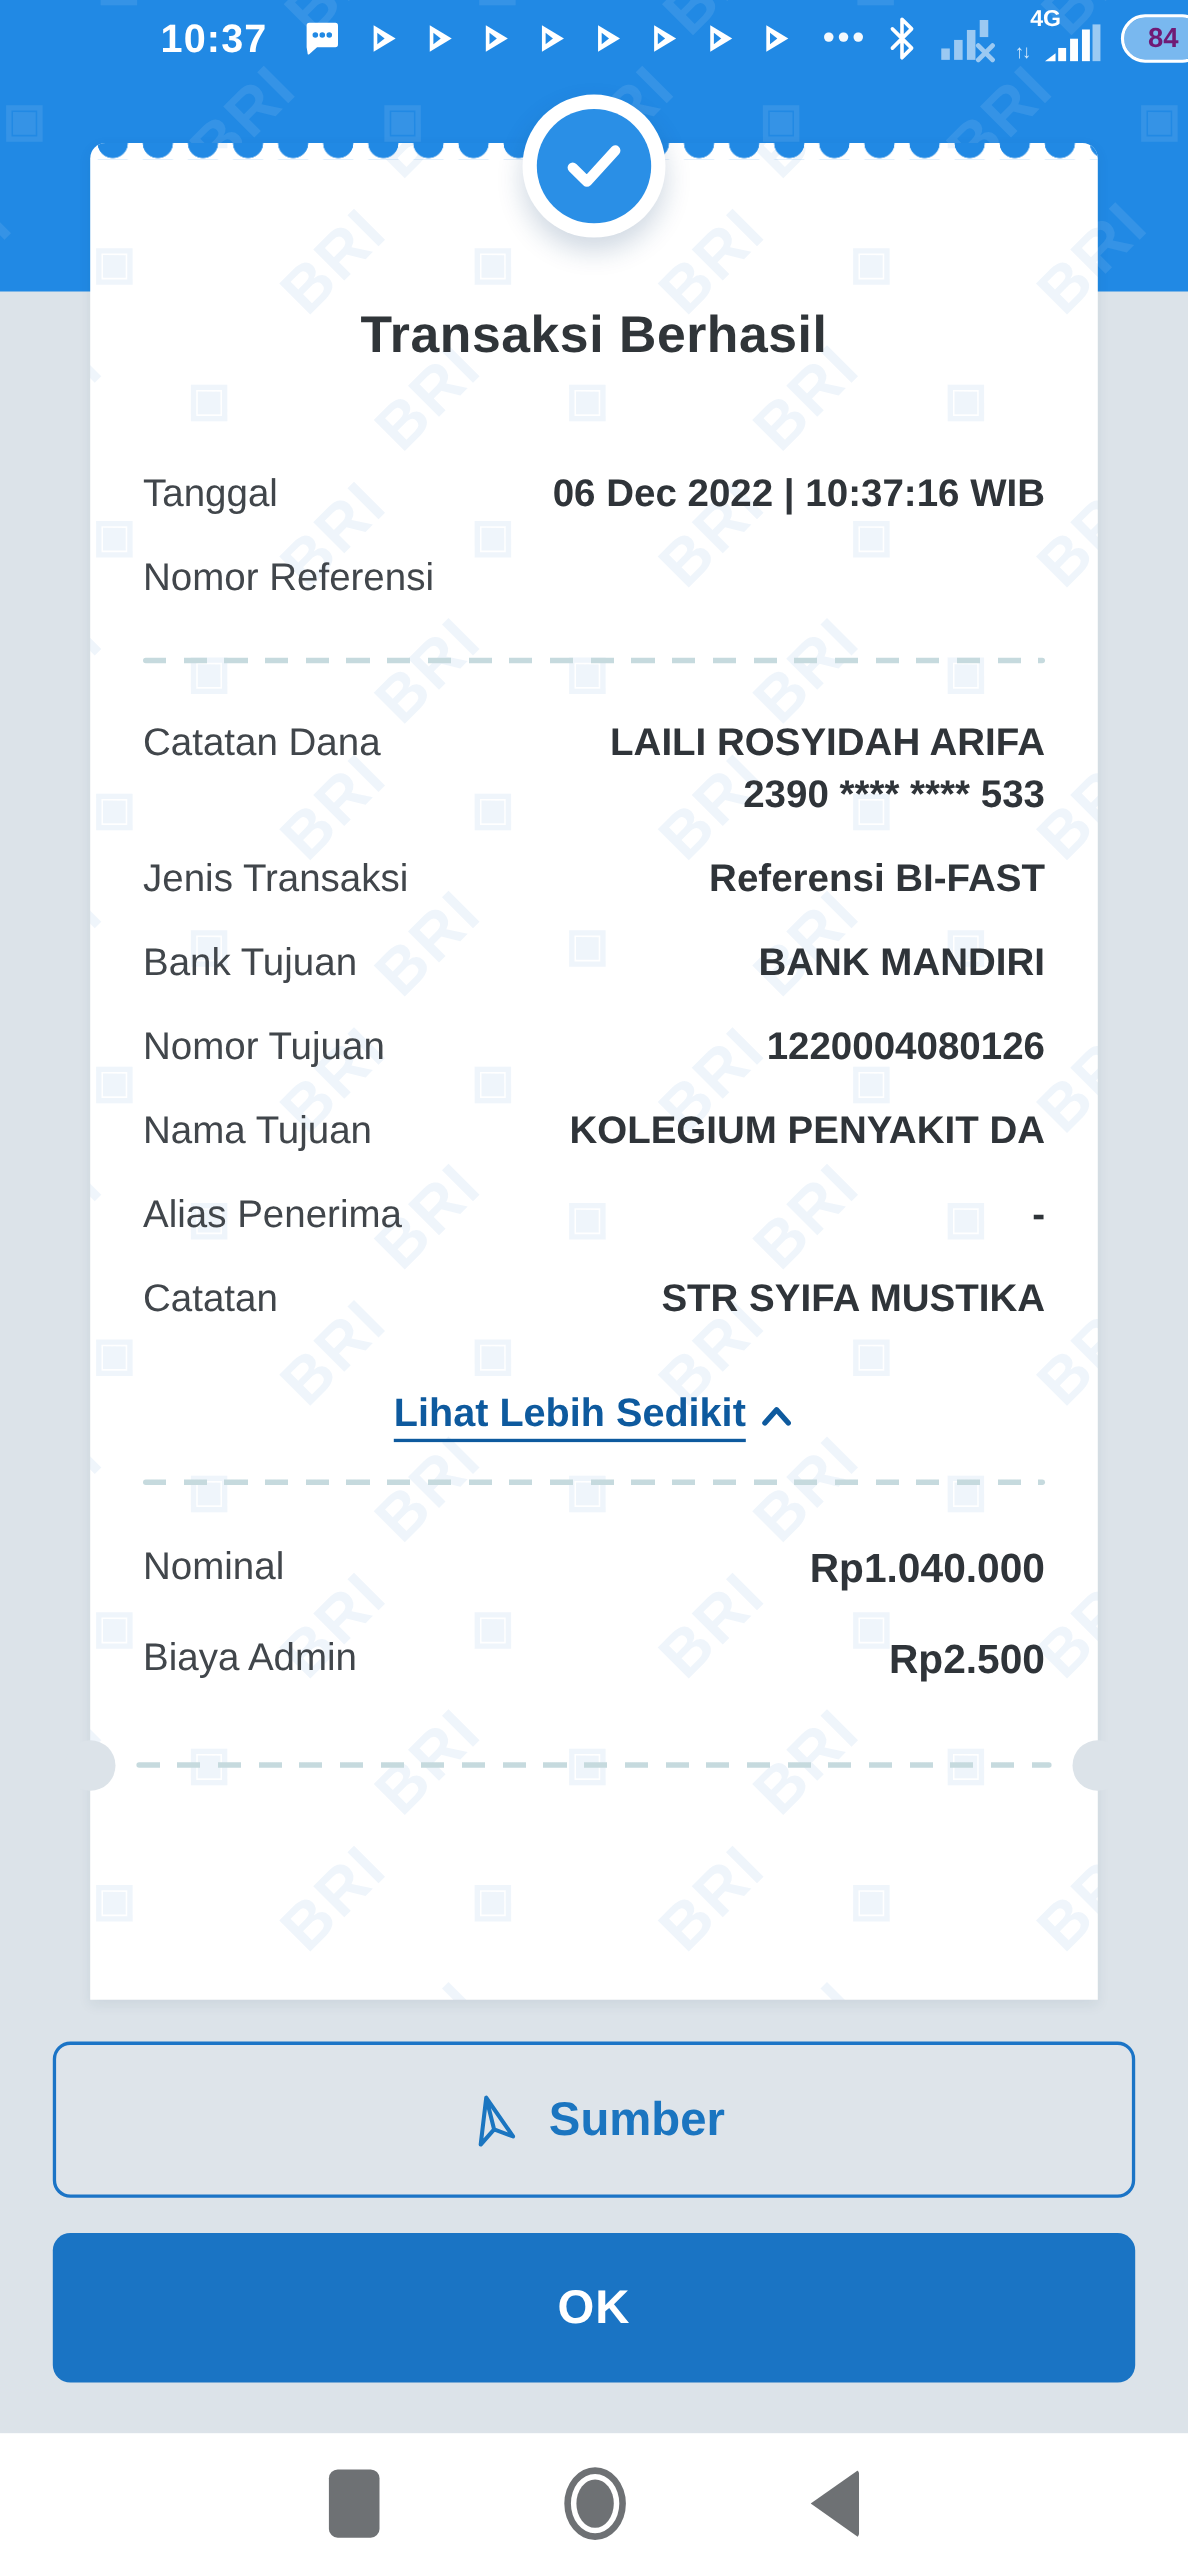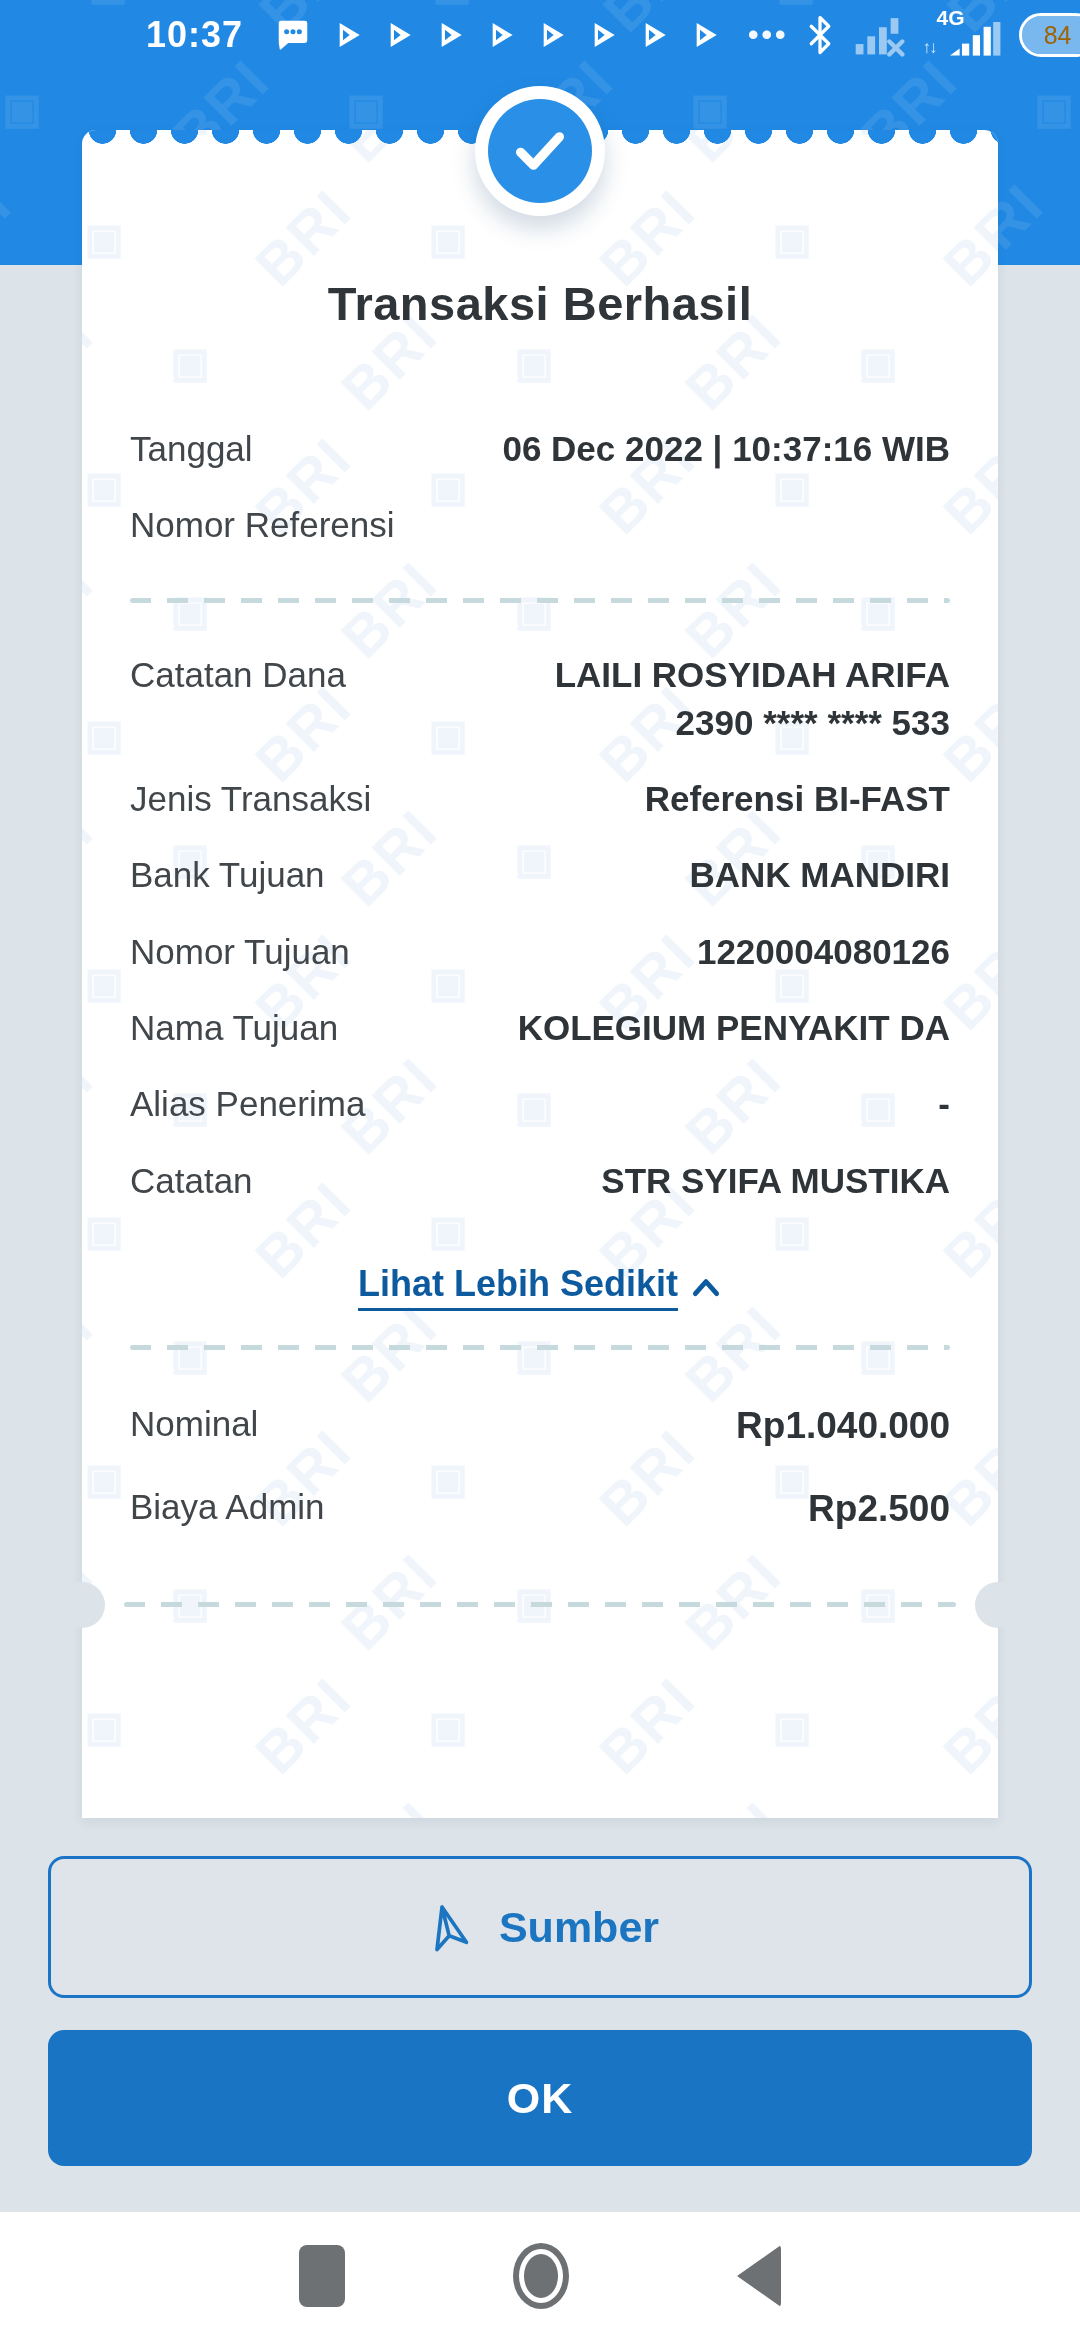--- a/index.html
+++ b/index.html
@@ -19,21 +19,21 @@
   .sb-ico{display:flex;align-items:center;justify-content:center;}
   .plays{display:flex;align-items:center;gap:19px;margin-left:4px;}
   .sb-dots{font-size:30px;font-weight:bold;letter-spacing:3px;margin-left:10px;opacity:.95;}
   .sb-right{margin-left:auto;display:flex;align-items:center;gap:18px;}
   .sig-4g{position:relative;width:78px;height:50px;}
   .sig-4g .lbl{position:absolute;top:-4px;left:14px;font-size:21px;font-weight:bold;}
   .sig-4g svg{position:absolute;bottom:2px;right:0;}
   .sig-4g .arrows{position:absolute;bottom:2px;left:0;font-size:17px;opacity:.8;letter-spacing:-2px;}
   .battery{position:relative;width:78px;height:44px;border:3px solid #fff;border-radius:24px;box-sizing:border-box;overflow:hidden;display:flex;align-items:center;justify-content:center;}
   .battery-fill{position:absolute;left:0;top:0;bottom:0;background:rgba(255,255,255,0.40);}
-  .battery-num{position:relative;font-size:25px;font-weight:normal;color:#a16207;}
+  .battery-num{position:relative;font-size:25px;font-weight:bold;color:#701a75;}
 
   
   .card{position:absolute;left:82px;right:82px;top:130px;height:1688px;background:#ffffff;border-radius:14px 14px 0 0;z-index:2;box-shadow:0 4px 12px rgba(30,60,90,0.08);}
   .card .wm{border-radius:14px 14px 0 0;}
   .scallops{position:absolute;top:0;left:0;right:0;height:15px;background:radial-gradient(circle 14px at 50% 0px, #2189e4 13.5px, rgba(0,0,0,0) 14px);background-size:41px 15px;background-repeat:repeat-x;z-index:3;border-radius:14px 14px 0 0;}
   .content{position:relative;z-index:2;padding:0 48px;}
 
   .badge{position:absolute;top:86px;left:50%;transform:translateX(-50%);width:130px;height:130px;border-radius:50%;background:#fff;z-index:4;display:flex;align-items:center;justify-content:center;box-shadow:0 12px 24px rgba(15,60,110,0.20);}
   .badge-inner{width:104px;height:104px;border-radius:50%;background:#2a8fe6;display:flex;align-items:center;justify-content:center;}
 

